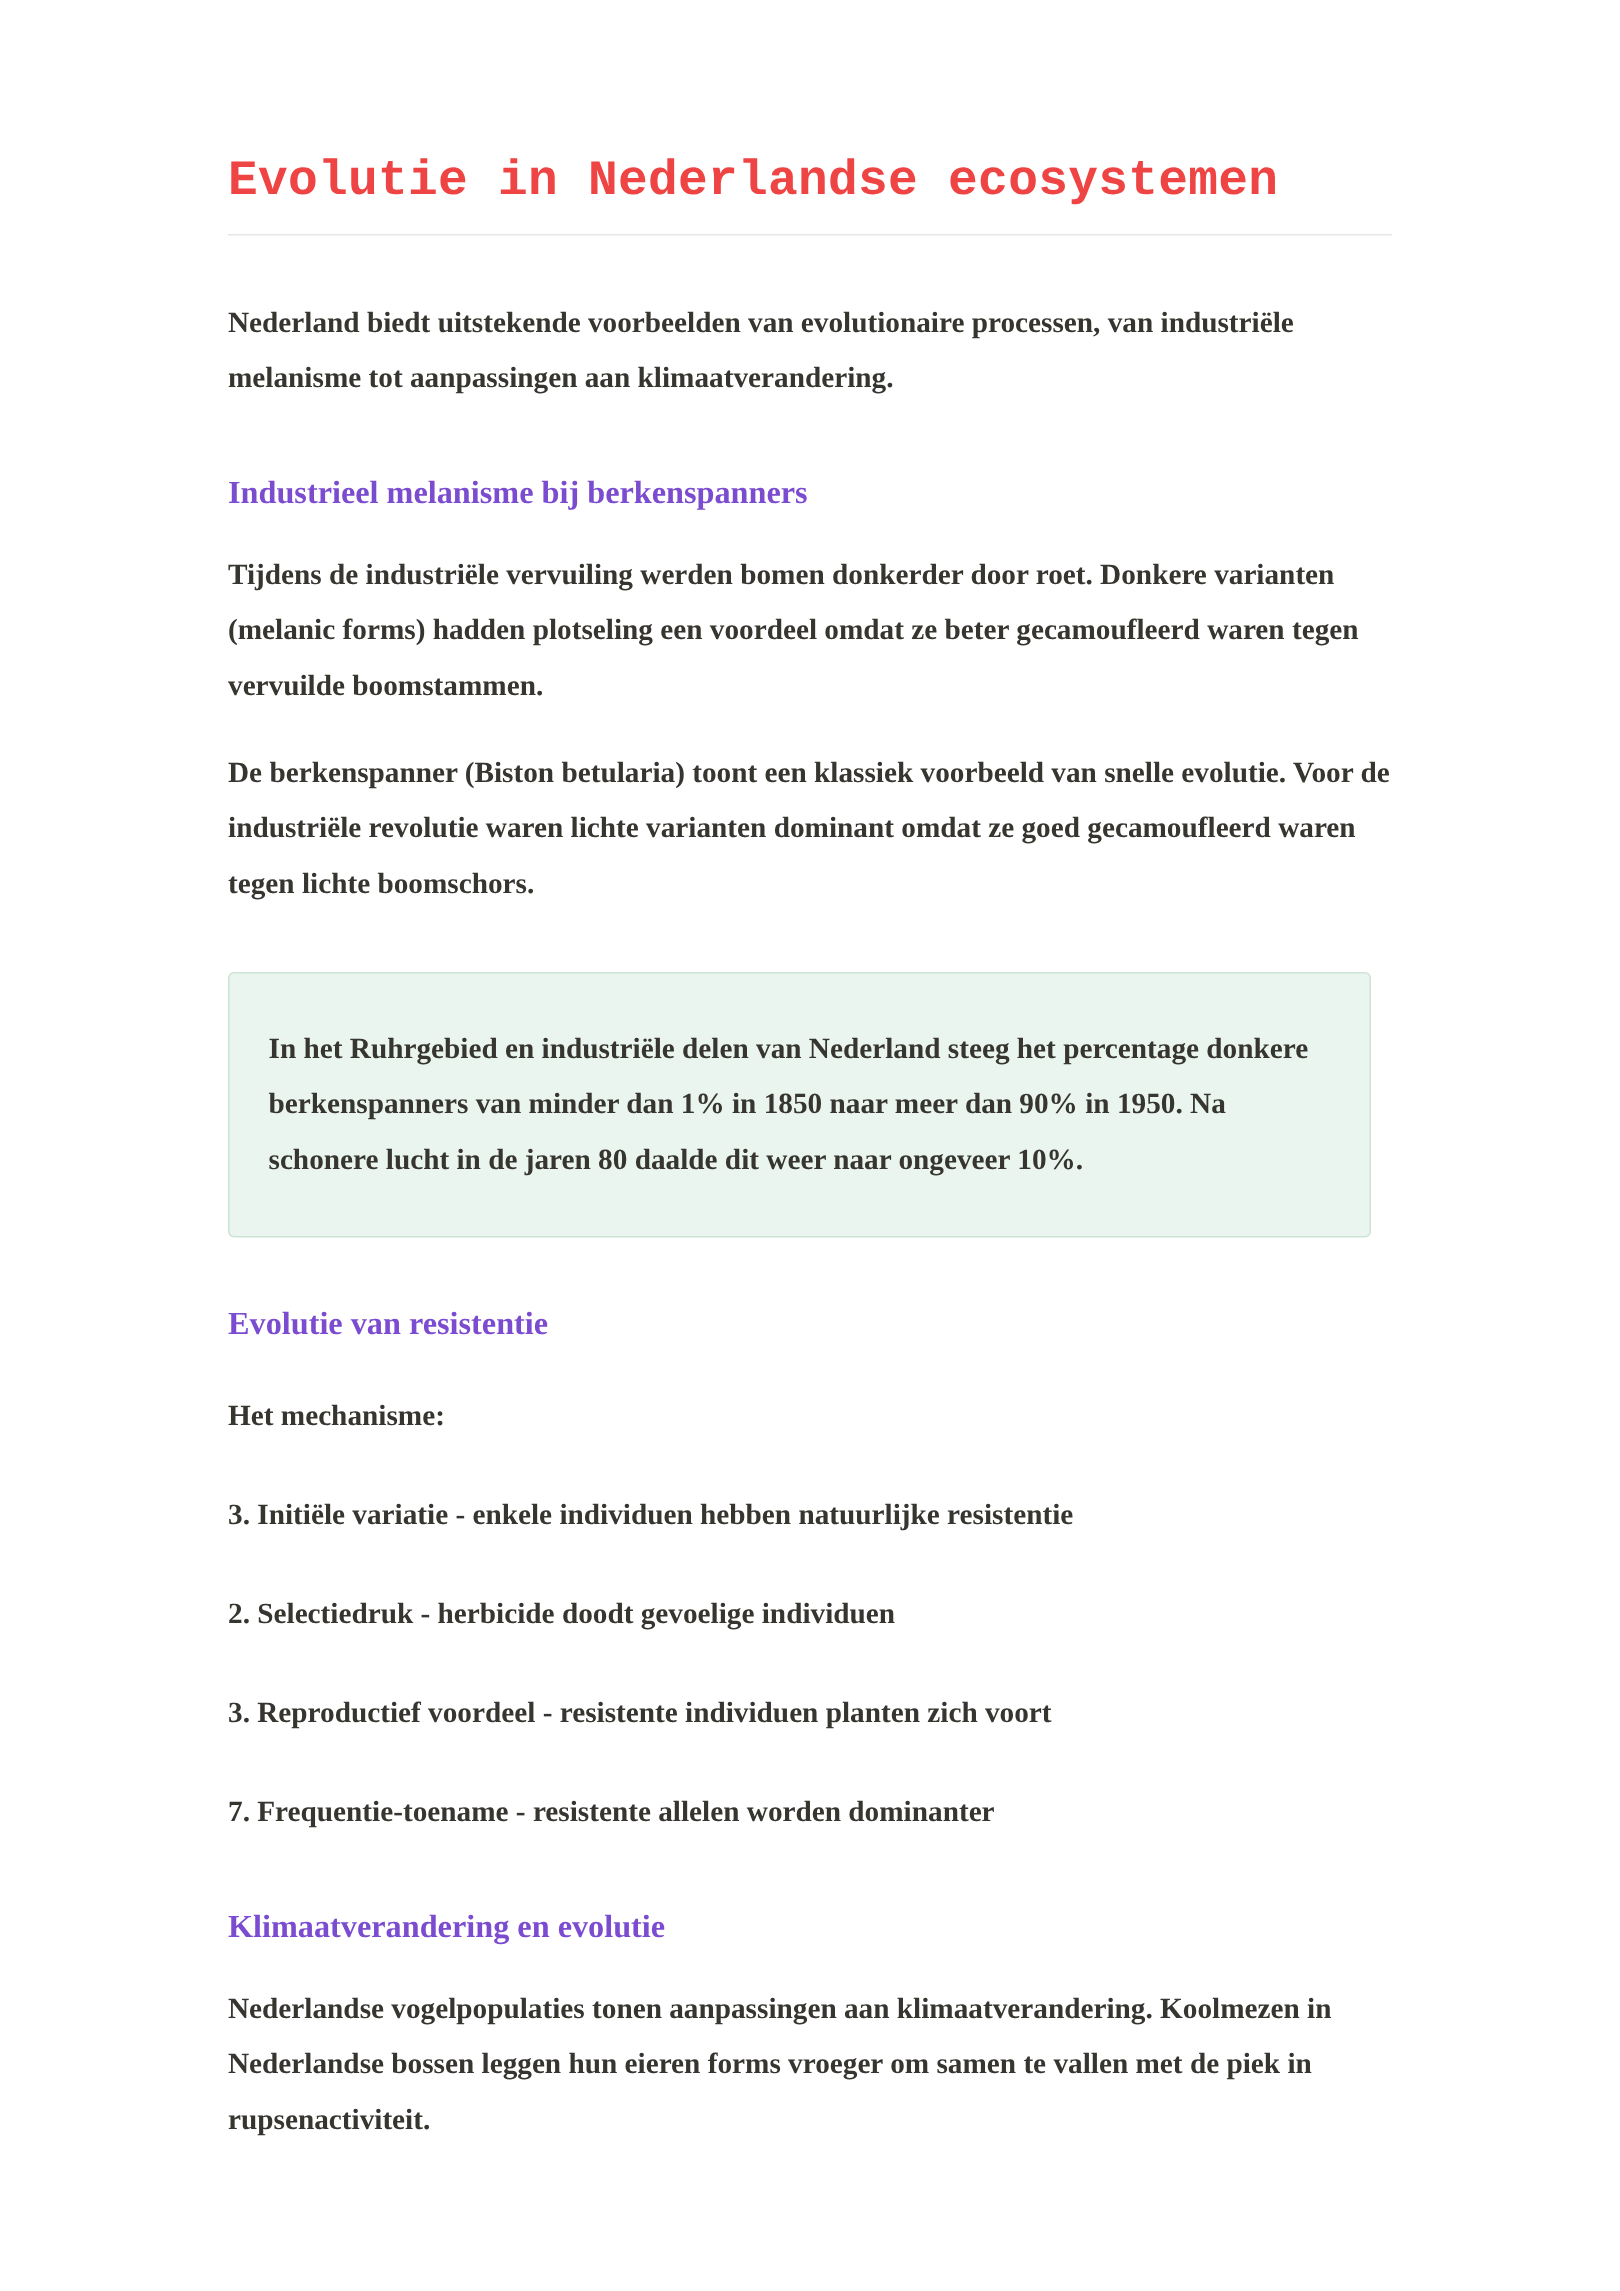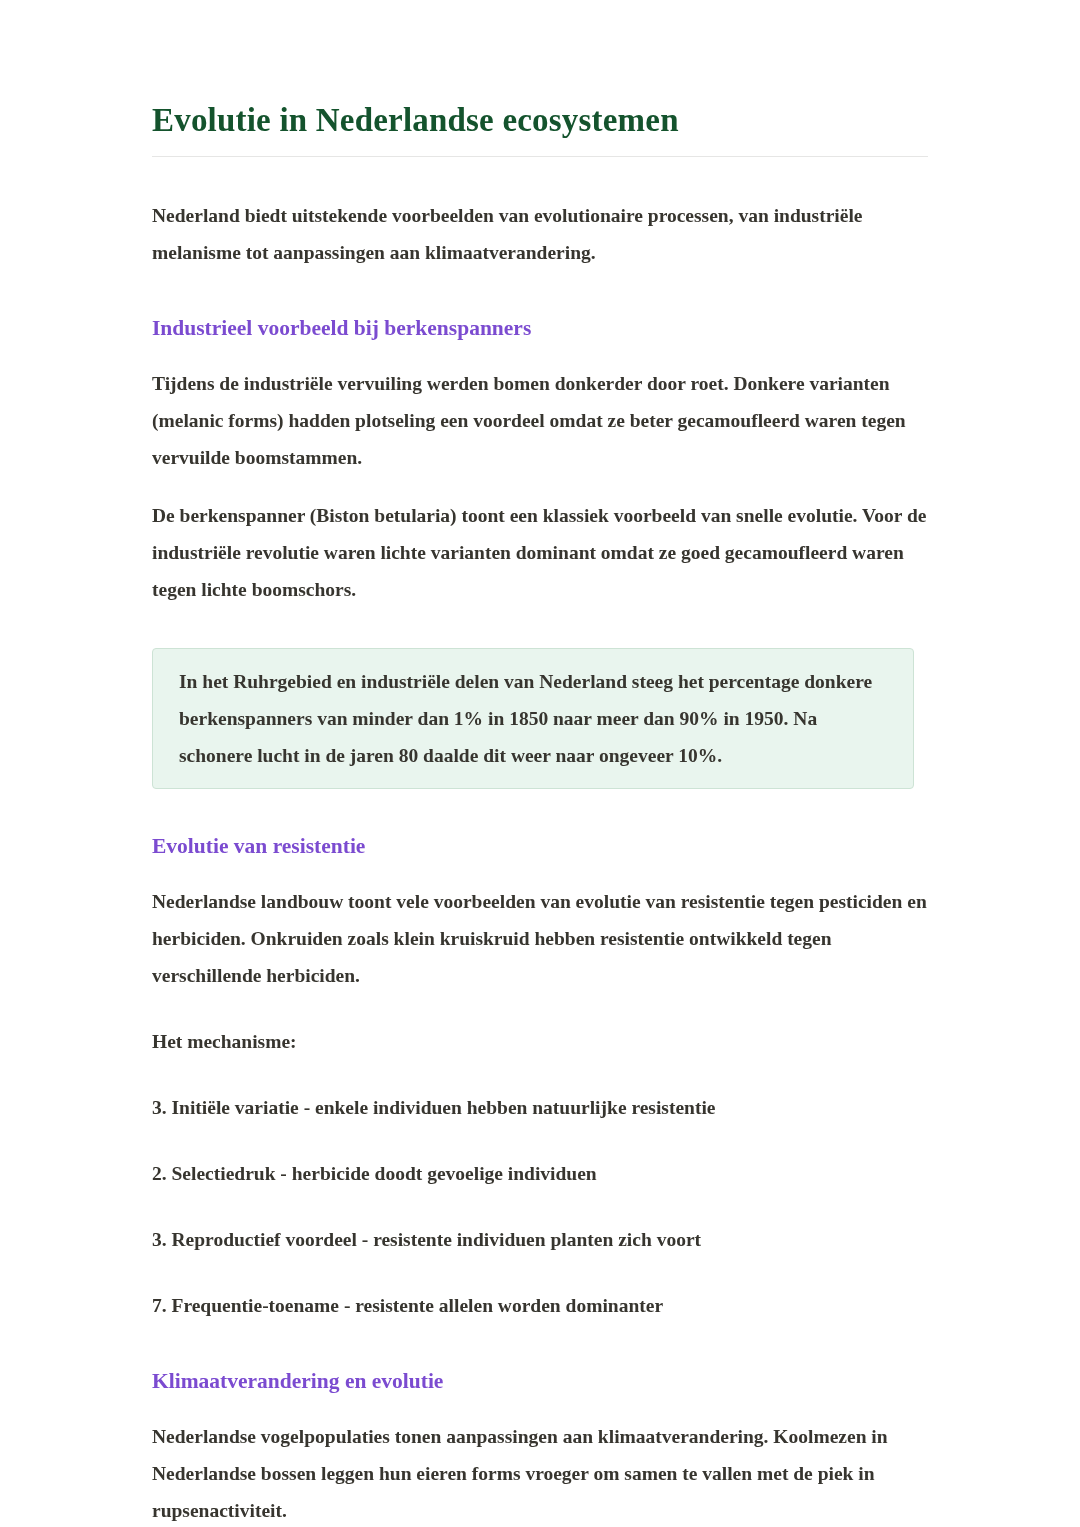--- a/index.html
+++ b/index.html
@@ -15,23 +15,24 @@
   }
   .page {
     width: 776px;
     margin: 0 auto;
     padding: 100px 0 120px 0;
   }
   h1.doc-title {
     font-size: 33px;
     line-height: 1.25;
     font-weight: 700;
-    color: #14532d;
+    color: #ef4444;
     margin: 0 0 15px 0;
     letter-spacing: 0.2px;
+    font-family: Liberation Mono, monospace;
   }
   hr.title-divider {
     border: none;
     border-top: 1px solid #e6e6e5;
     margin: 0 0 40px 0;
   }
   p.body-text {
     font-size: 19.5px;
     line-height: 37px;
     margin: 0 0 21px 0;
@@ -41,21 +42,21 @@
     font-size: 21.5px;
     line-height: 1.3;
     font-weight: 700;
     color: #7b4bd0;
     margin: 44px 0 22px 0;
   }
   .callout {
     background: #e9f5ee;
     border: 1px solid #cde3d5;
     border-radius: 4px;
-    padding: 14px 26px;
+    padding: 32px 26px;
     margin: 40px 14px 42px 0;
   }
   .callout p {
     margin: 0;
   }
   .mech-line {
     display: block;
     margin-top: 29px;
   }
 </style>
@@ -63,33 +64,32 @@
 <body>
 
 <div class="page">
 
   <h1 class="doc-title">Evolutie in Nederlandse ecosystemen</h1>
 
   <hr class="title-divider">
 
   <p class="body-text">Nederland biedt uitstekende voorbeelden van evolutionaire processen, van industriële melanisme tot aanpassingen aan klimaatverandering.</p>
 
-  <h2 class="section-heading">Industrieel voorbeeld bij berkenspanners</h2>
+  <h2 class="section-heading">Industrieel melanisme bij berkenspanners</h2>
 
   <p class="body-text">Tijdens de industriële vervuiling werden bomen donkerder door roet. Donkere varianten (melanic forms) hadden plotseling een voordeel omdat ze beter gecamoufleerd waren tegen vervuilde boomstammen.</p>
 
   <p class="body-text">De berkenspanner (Biston betularia) toont een klassiek voorbeeld van snelle evolutie. Voor de industriële revolutie waren lichte varianten dominant omdat ze goed gecamoufleerd waren tegen lichte boomschors.</p>
 
   <div class="callout">
     <p class="body-text">In het Ruhrgebied en industriële delen van Nederland steeg het percentage donkere berkenspanners van minder dan 1% in 1850 naar meer dan 90% in 1950. Na schonere lucht in de jaren 80 daalde dit weer naar ongeveer 10%.</p>
   </div>
 
   <h2 class="section-heading">Evolutie van resistentie</h2>
 
-  <p class="body-text">Nederlandse landbouw toont vele voorbeelden van evolutie van resistentie tegen pesticiden en herbiciden. Onkruiden zoals klein kruiskruid hebben resistentie ontwikkeld tegen verschillende herbiciden.</p>
 
   <p class="body-text">
     <span class="mech-line">Het mechanisme:</span>
     <span class="mech-line">3. Initiële variatie - enkele individuen hebben natuurlijke resistentie</span>
     <span class="mech-line">2. Selectiedruk - herbicide doodt gevoelige individuen</span>
     <span class="mech-line">3. Reproductief voordeel - resistente individuen planten zich voort</span>
     <span class="mech-line">7. Frequentie-toename - resistente allelen worden dominanter</span>
   </p>
 
   <h2 class="section-heading">Klimaatverandering en evolutie</h2>

